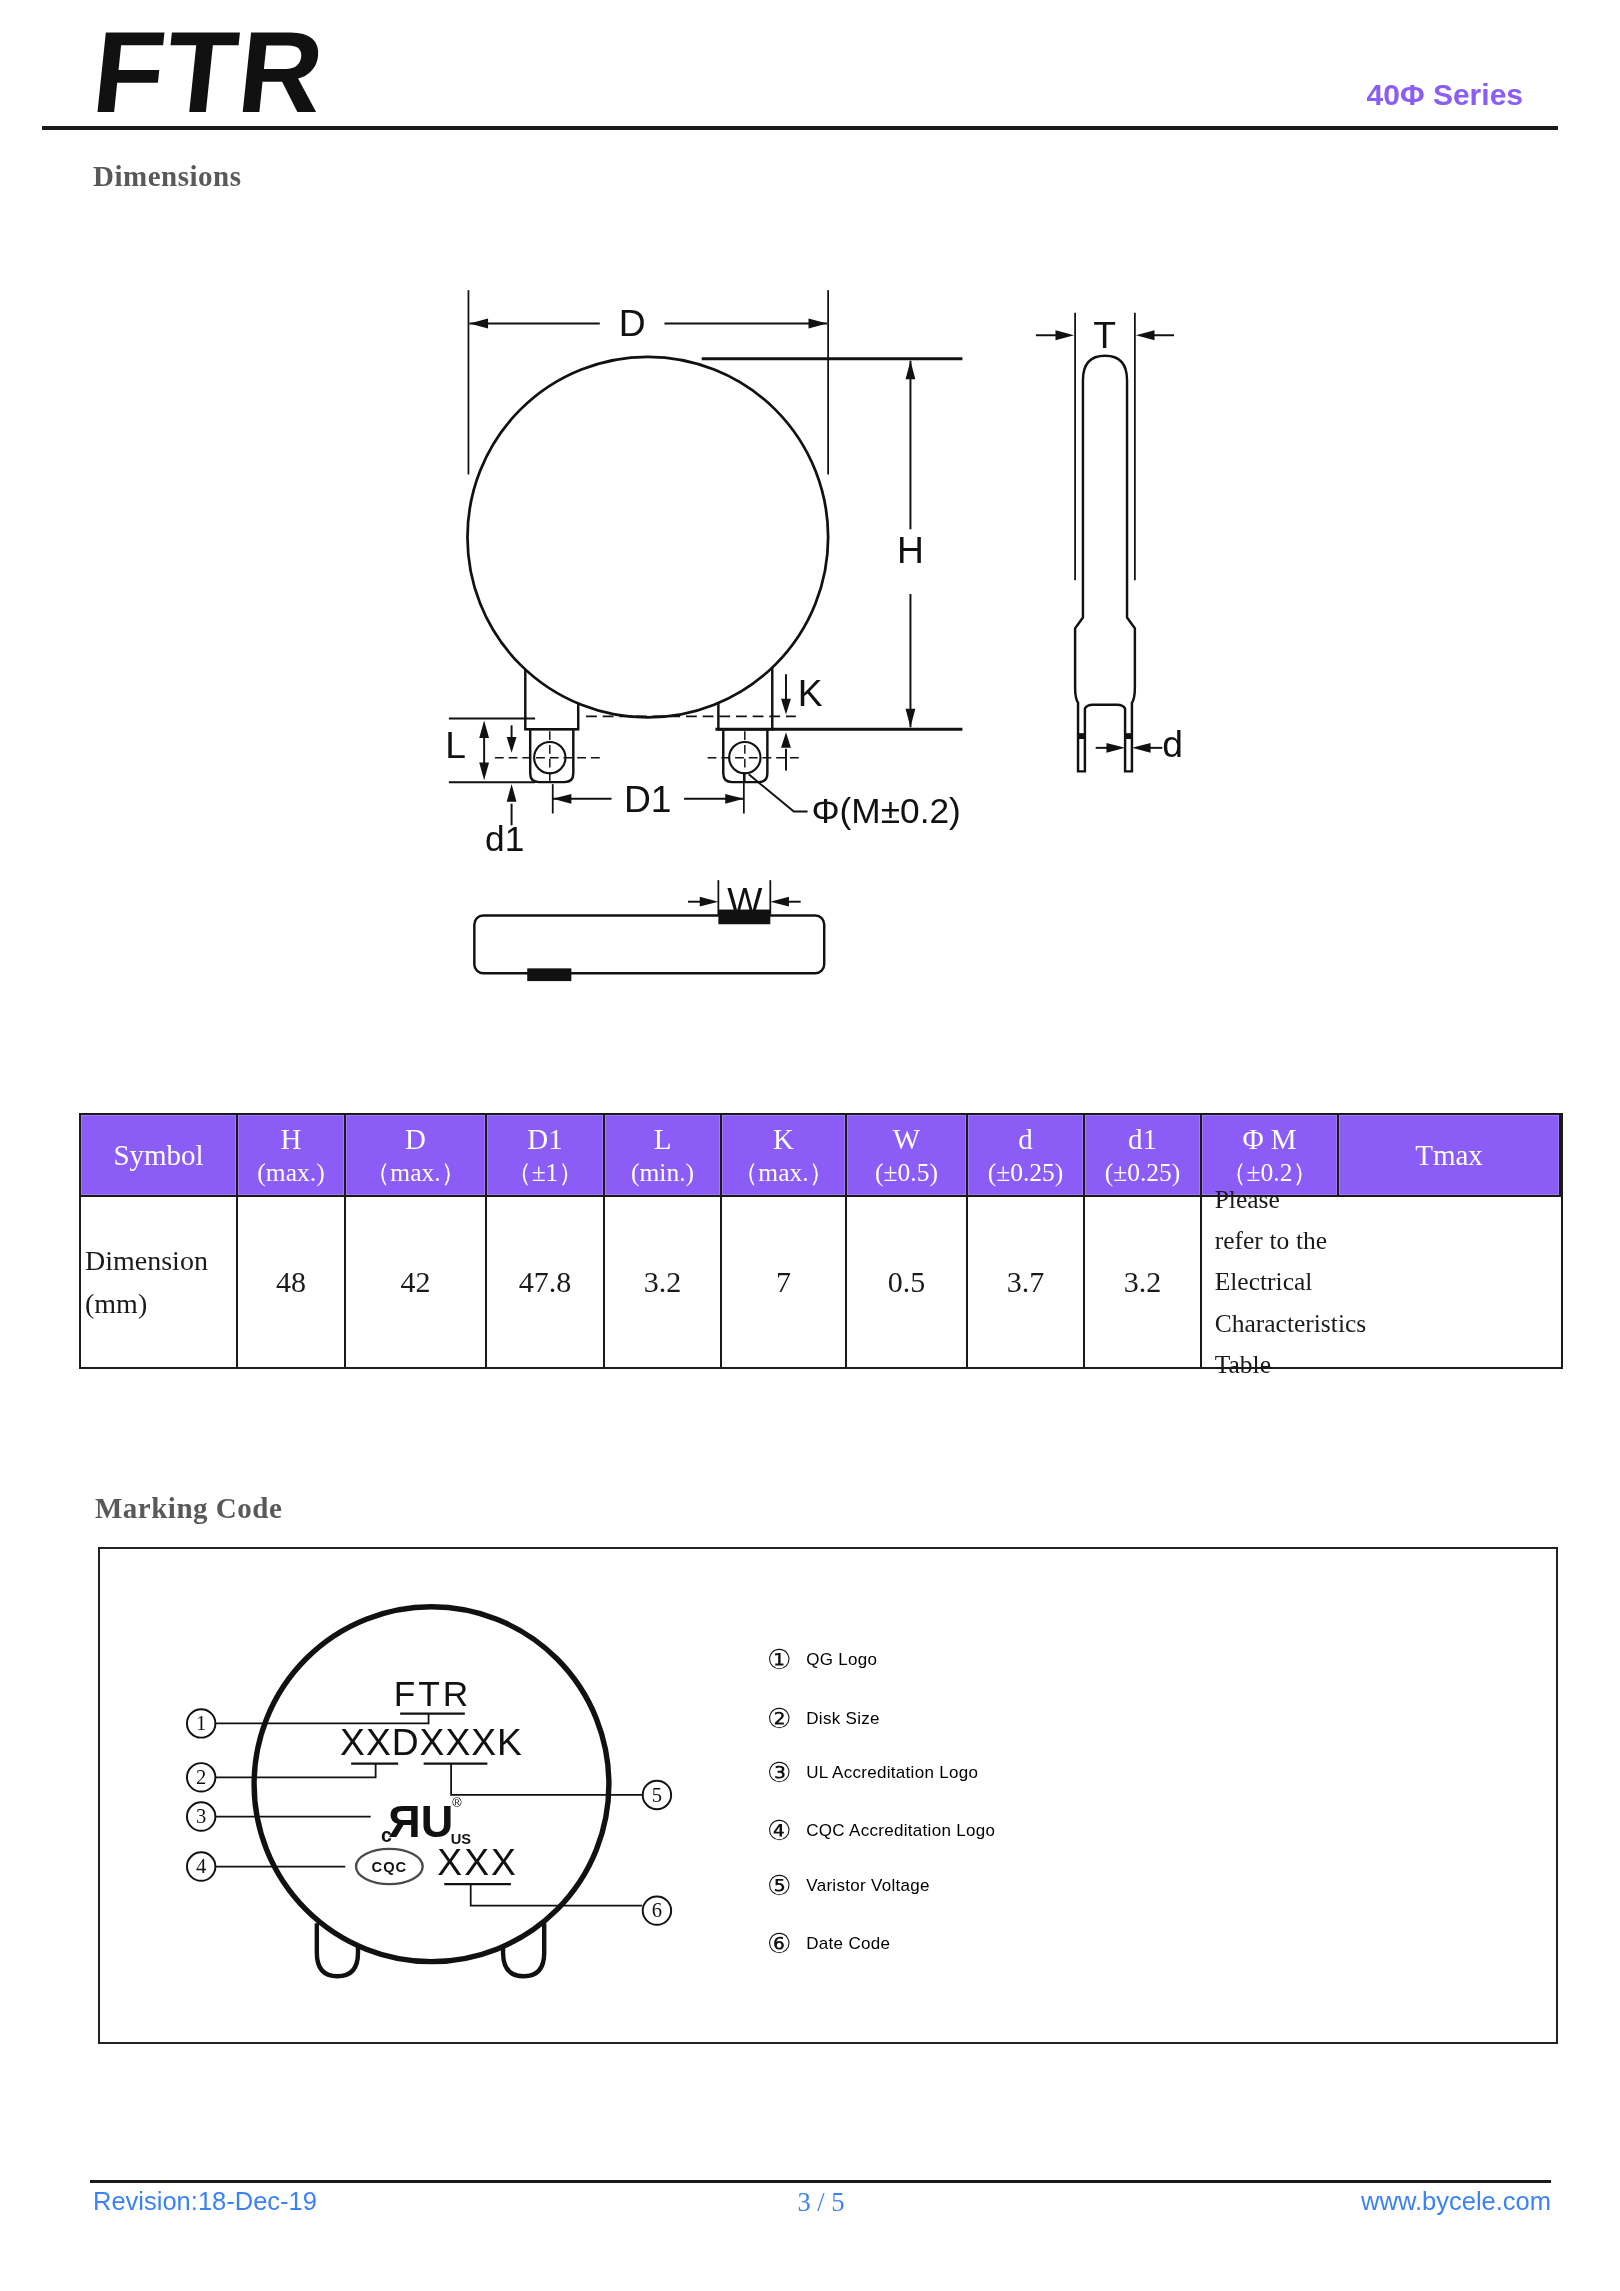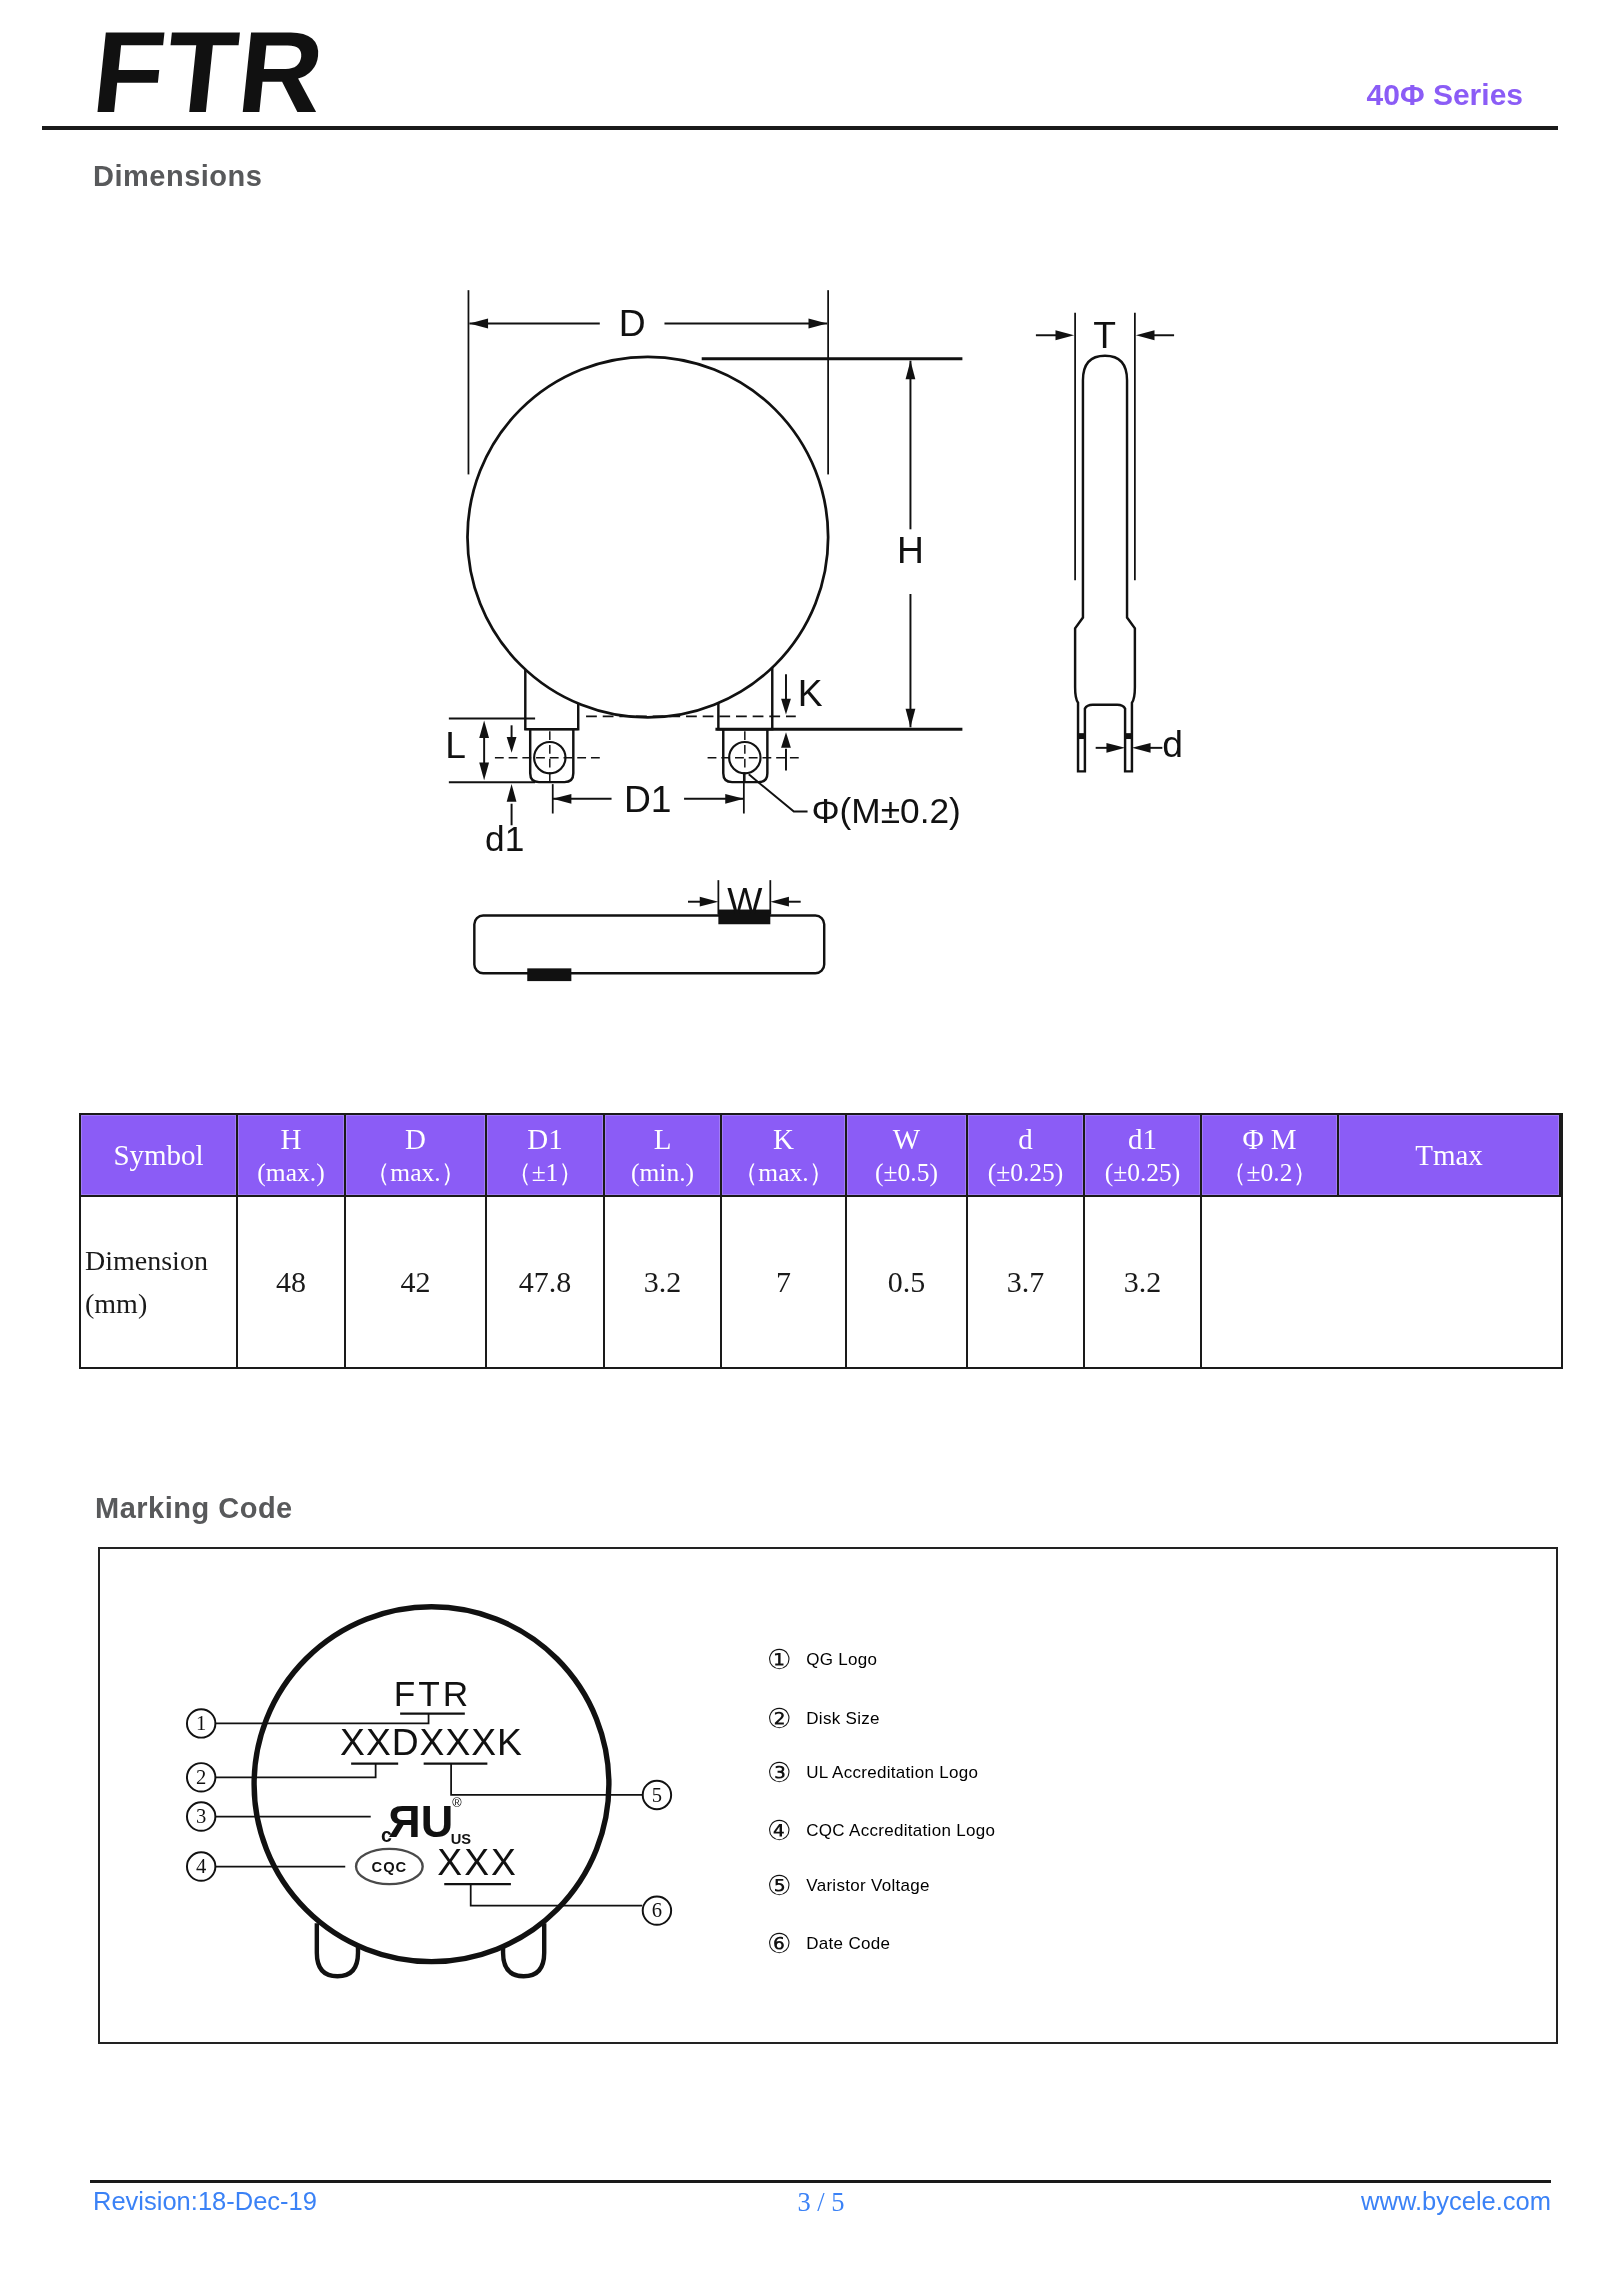--- a/index.html
+++ b/index.html
@@ -1,20 +1,20 @@
 <!DOCTYPE html>
 <html><head>
 <meta charset="utf-8">
 <style>
   html,body{margin:0;padding:0;background:#e8e8e8;}
   #page{position:relative;width:1620px;height:2292px;background:#ffffff;margin:0 auto;
         font-family:"Liberation Sans",sans-serif;color:#1a1a1a;overflow:hidden;}
   .abs{position:absolute;}
   .rule{position:absolute;background:#1a1a1a;}
-  .sec-heading{position:absolute;font-size:29px;font-weight:bold;color:#58595b;letter-spacing:0.5px;}
+  .sec-heading{position:absolute;font-size:29px;font-weight:bold;color:#58595b;letter-spacing:0.5px;font-family:Liberation Serif, serif;}
   #series-title{position:absolute;top:78px;right:97px;font-size:30px;font-weight:bold;color:#8b5cf6;}
   
   #dim-table{position:absolute;left:79px;top:1113px;display:grid;
      grid-template-columns:157px 108px 141px 118px 117px 125px 121px 117px 117px 137px 222px;
      grid-template-rows:82px 170px;border:2.9px solid #1a1a1a;background:#fff;}
   .th{background:#8b5cf6;color:#ffffff;font-family:"Liberation Serif",serif;
       display:flex;flex-direction:column;align-items:center;justify-content:center;
       border-right:2px solid #1a1a1a;border-bottom:2.9px solid #1a1a1a;
       box-shadow:inset 0 0 0 1px rgba(255,255,255,0.20);line-height:1.25;}
   .th:last-of-type{border-right:none;}
@@ -216,20 +216,23 @@
         </div>
     </div>
     <div class="td">48</div>
     <div class="td">42</div>
     <div class="td">47.8</div>
     <div class="td">3.2</div>
     <div class="td">7</div>
     <div class="td">0.5</div>
     <div class="td">3.7</div>
     <div class="td">3.2</div>
+    <div class="td note last">
+        <div>Please refer to the Electrical Characteristics Table</div>
+      </div>
   </div>
 
   <div class="sec-heading" style="left:95px;top:1492px;">Marking Code</div>
   <div id="marking-box"></div>
 
   <svg class="abs" style="left:98px;top:1547px;" width="1456" height="493" viewBox="100 1578 1485 503">
     <g stroke="#111" fill="none">
       <path d="M323,1962 L323,1992 Q323,2016 344,2016 Q365,2016 365,1992 L365,1958" stroke-width="4.5" fill="#fff"></path>
       <path d="M513,1958 L513,1992 Q513,2016 534,2016 Q555,2016 555,1992 L555,1962" stroke-width="4.5" fill="#fff"></path>
       <circle cx="440" cy="1820" r="181" stroke-width="5.5" fill="#fff"></circle>

